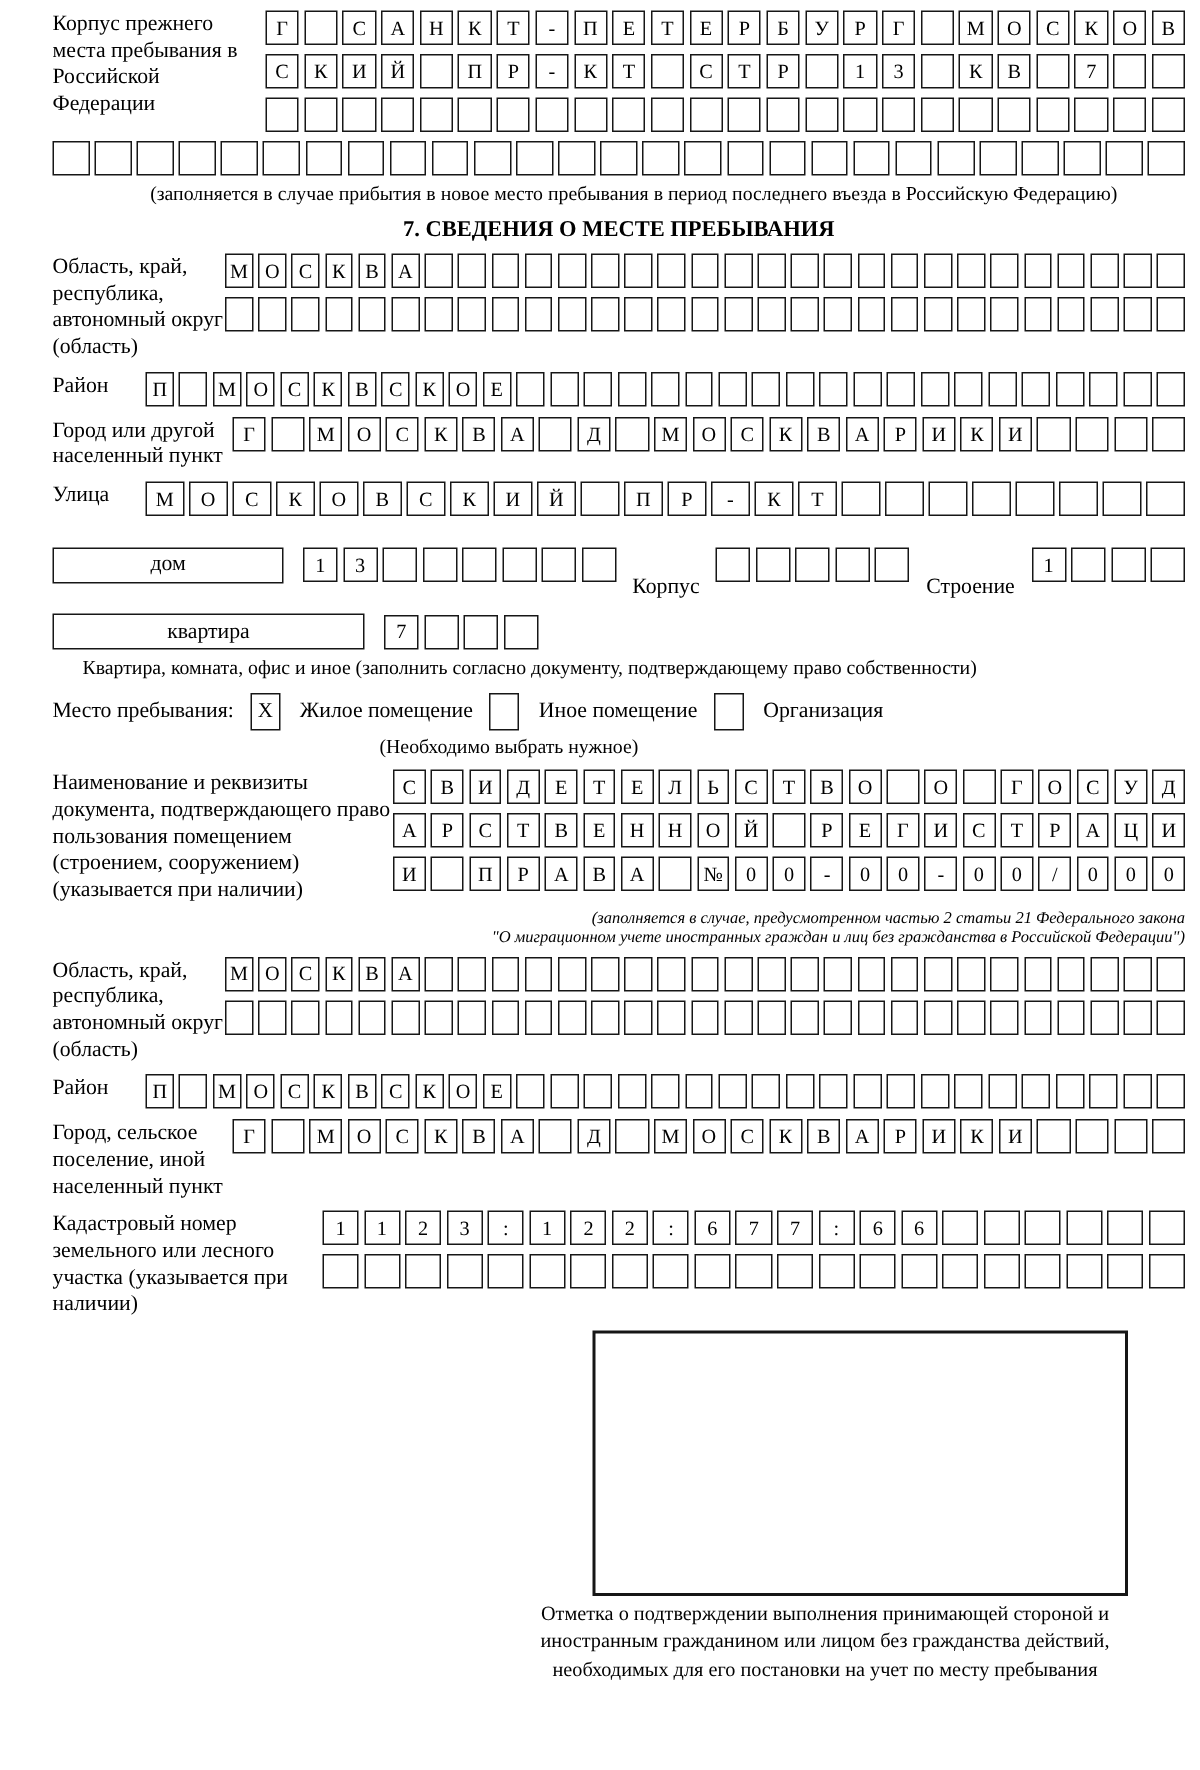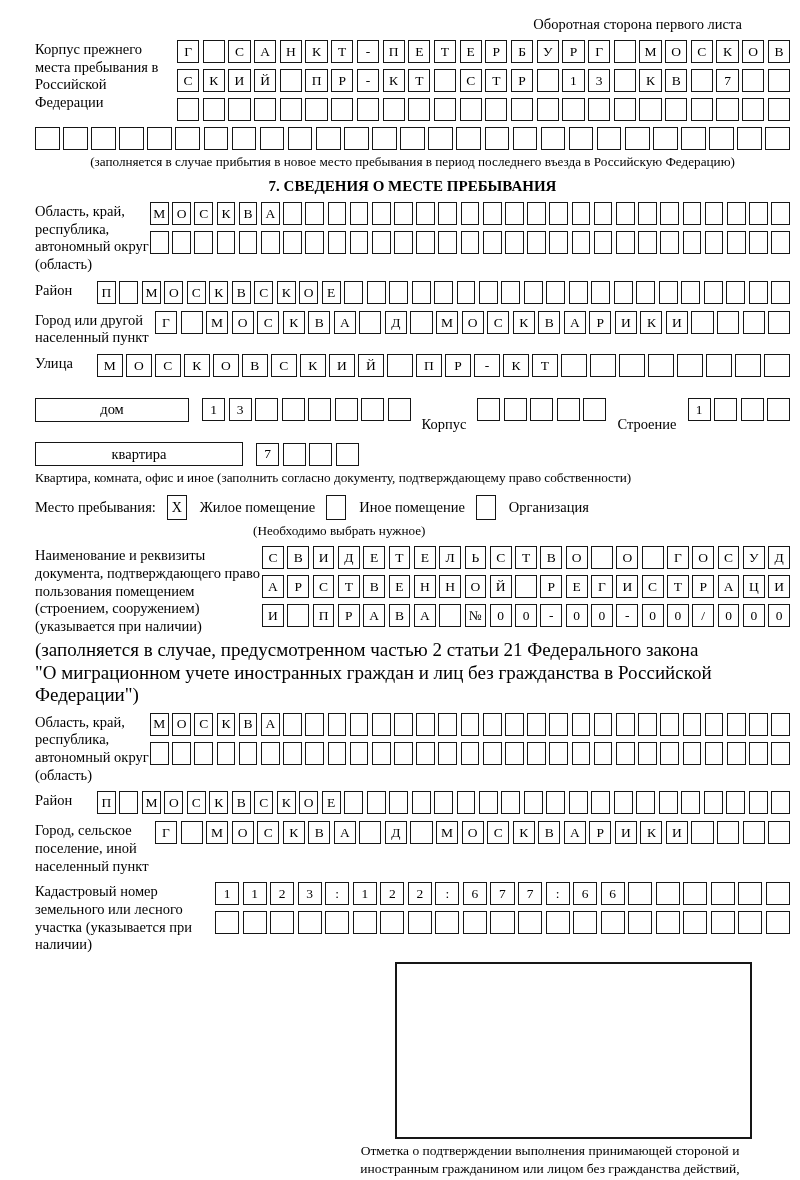--- a/index.html
+++ b/index.html
@@ -20,54 +20,53 @@
   .cells{display:flex;gap:3.5px;flex:1;min-width:0;}
   .cell{
     flex:1;height:21px;border:1.6px solid #161616;background:#fff;
     display:flex;align-items:center;justify-content:center;
     font-size:13.5px;line-height:1;overflow:hidden;
   }
   .cells.fixed{flex:0 0 auto;}
   .cells.fixed .cell{flex:0 0 21px;}
 
   .fullrow{margin-top:6px;}
-  .note{font-size:13.2px;margin-top:4px;}
+  .note{font-size:13.2px;margin-top:4px;margin-left:20px;}
   .center{text-align:center;}
   .sec-title{font-weight:bold;text-align:center;font-size:15px;margin-top:8px;}
 
   .inline-row{display:flex;align-items:center;margin-top:9px;font-size:14.5px;gap:5px;}
   .box-label{
     border:1.6px solid #161616;height:24px;box-sizing:border-box;
     display:flex;align-items:center;justify-content:center;font-size:14.5px;
   }
   .bl-dom{width:160px;margin-right:8px;}
   .bl-kv{width:208px;margin-right:8px;}
   .inline-lab{padding:0 6px;margin-top:30px;}
 
   .chk{
     width:20px;height:25px;border:1.6px solid #161616;box-sizing:border-box;
     display:flex;align-items:center;justify-content:center;font-size:14px;
     margin:0 8px 0 6px;
   }
   .chk-note{font-size:13.2px;margin:3px 0 0 218px;}
 
-  .fact-note{font-size:19px;text-align:left;margin-top:3px;}
+  .fact-note{font-size:11px;text-align:right;margin-top:3px;font-style:italic;}
 
   .stamp-box{
     width:357px;height:177px;border:2px solid #161616;box-sizing:border-box;
     margin:8px 0 3px 360px;background:#fff;
   }
   .stamp-note{width:430px;margin-left:300px;text-align:center;font-size:13.5px;line-height:1.35;}
 </style>
 </head>
 <body>
 
 <div class="page">
 
-  <div class="corner">Оборотная сторона первого листа</div>
 
   <section>
     <div class="frow">
       <div class="flabel w142">Корпус прежнего места пребывания в Российской Федерации</div>
       <div class="rowstack">
         <div class="cells">
             <div class="cell">Г</div>
             <div class="cell"></div>
             <div class="cell">С</div>
             <div class="cell">А</div>

